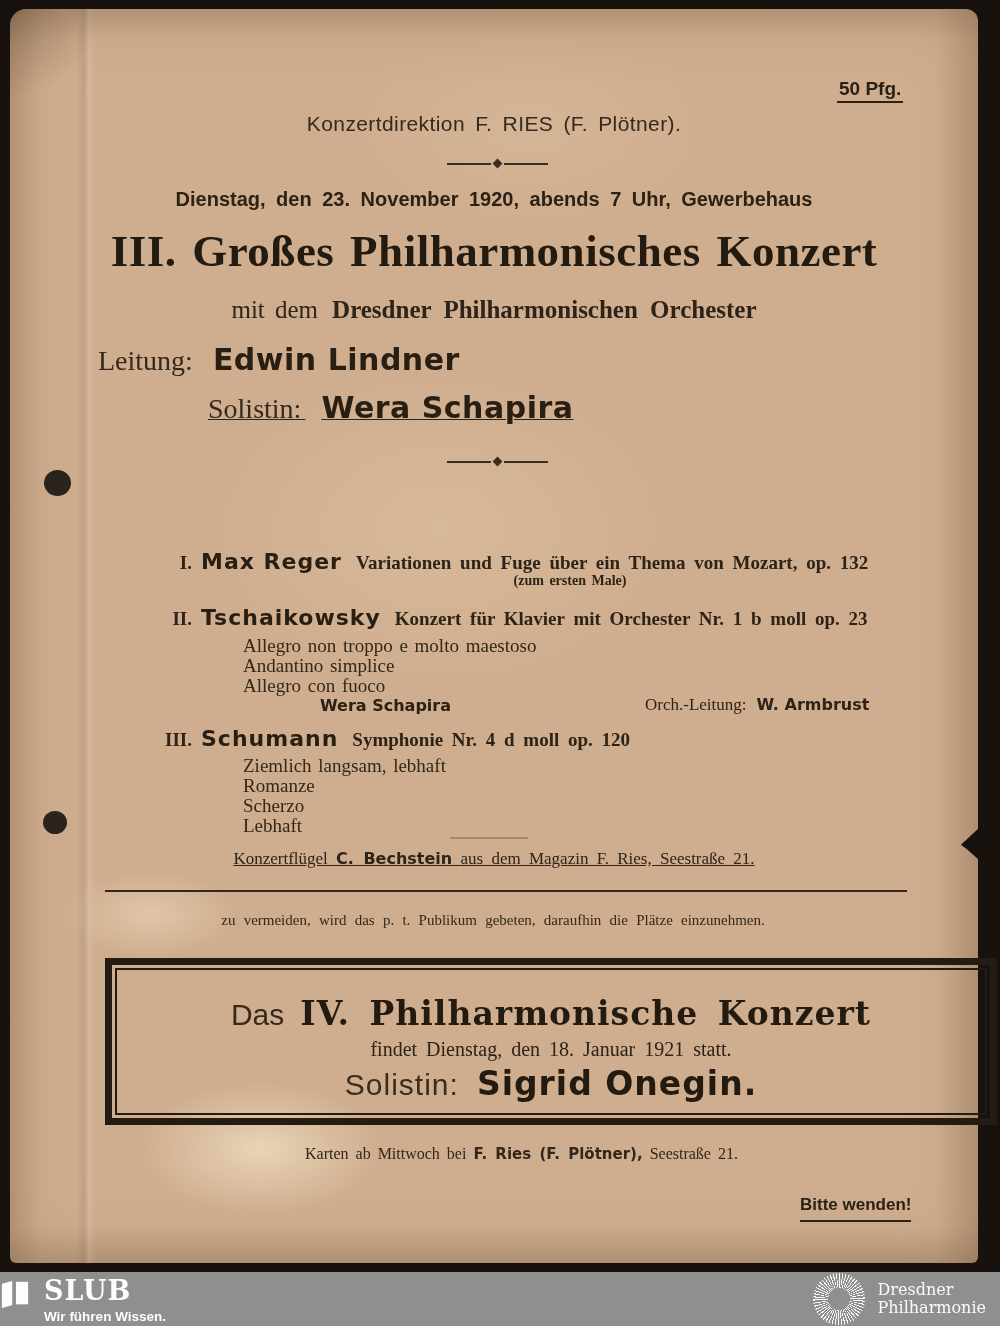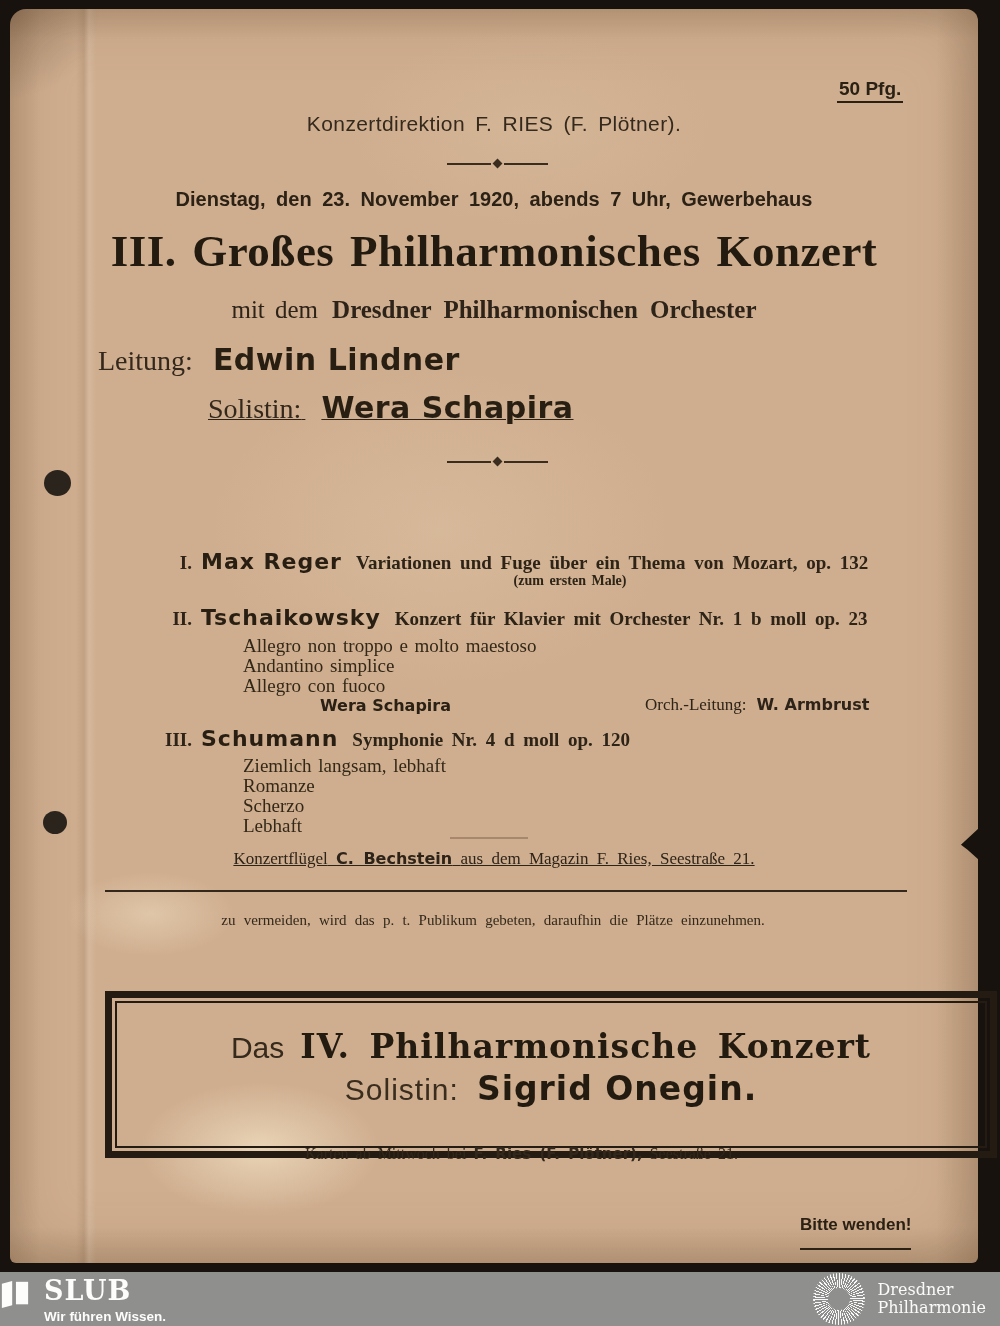--- a/index.html
+++ b/index.html
@@ -51,33 +51,33 @@
   .movement{font:19px "Liberation Serif",serif;word-spacing:2px;color:#332818;}
   .subnote{font:bold 14px "Liberation Serif",serif;word-spacing:2px;color:#2d2316;}
   .perf-name{font:bold 16px "DejaVu Sans",sans-serif;color:#2a2014;}
   .orch-label{font:17px "Liberation Serif",serif;}
   .orch-name{font:bold 16px "DejaVu Sans",sans-serif;}
   .bech{font:17px "Liberation Serif",serif;word-spacing:4px;text-decoration:underline;}
   .bech-bold{font:bold 16px "DejaVu Sans",sans-serif;}
   .notice{position:absolute;left:178px;top:899px;width:610px;text-align:center;
           font:15px "Liberation Serif",serif;word-spacing:4.5px;line-height:1.6;color:#33281a;}
   
-  .annbox{position:absolute;left:95px;top:982px;width:892px;height:167px;
+  .annbox{position:absolute;left:95px;top:949px;width:892px;height:167px;
           border:7px solid #241c12;box-sizing:border-box;}
   .annbox-inner{position:absolute;inset:3px;border:2px solid #241c12;text-align:center;}
   .ann-l1{margin-top:24px;}
   .ann-l1-prefix{font:30px "Liberation Sans",sans-serif;color:#362a1c;}
   .ann-l1-main{font:bold 33px "DejaVu Serif",serif;letter-spacing:1px;word-spacing:7px;color:#241b10;}
   .ann-l2{margin-top:5px;font:20px "Liberation Serif",serif;word-spacing:4px;color:#2e2316;}
   .ann-l3{margin-top:3px;}
   .ann-l3-label{font:30px "Liberation Sans",sans-serif;letter-spacing:1px;color:#3a2d1e;}
   .ann-l3-name{font:bold 33px "DejaVu Sans",sans-serif;letter-spacing:1px;color:#241b10;}
   .karten{font:16px "Liberation Serif",serif;word-spacing:3px;color:#32271a;}
   .karten-bold{font:bold 15px "DejaVu Sans",sans-serif;}
-  .bitte{font:bold 17px "Liberation Sans",sans-serif;color:#2a2013;border-bottom:2px solid #2a2013;padding-bottom:13px;margin-top:20px;}
+  .bitte{font:bold 17px "Liberation Sans",sans-serif;color:#2a2013;border-bottom:2px solid #2a2013;padding-bottom:5px;}
   
   .footer{position:absolute;left:0;bottom:0;width:100%;height:54px;background:#8f8f8d;
           display:flex;justify-content:space-between;align-items:center;box-sizing:border-box;
           padding:0 14px 0 0;}
   .slub{display:flex;gap:14px;align-items:flex-start;height:46px;margin-top:2px;}
   .book-icon{display:block;width:30px;height:30px;margin-top:2px;}
   .slub-name{font:bold 27px "DejaVu Serif",serif;color:#fdfdfc;line-height:1;letter-spacing:1px;}
   .slub-tag{font:bold 13.5px "Liberation Sans",sans-serif;color:#fdfdfc;margin-top:5px;}
   .phil{display:flex;align-items:center;gap:13px;}
   .sunburst{position:relative;width:52px;height:52px;border-radius:50%;
@@ -165,20 +165,21 @@
     <div class="notice">
       <div>zu vermeiden, wird das p. t. Publikum gebeten, daraufhin die Plätze einzunehmen.</div>
     </div>
 
     <div class="annbox">
       <div class="annbox-inner">
         <div class="ann-l1">
           <span class="ann-l1-prefix">Das</span>
           <span class="ann-l1-main" style="margin-left:12px;">IV. Philharmonische Konzert</span>
         </div>
+        <div class="ann-l2">findet Dienstag, den 18. Januar 1921 statt.</div>
         <div class="ann-l3">
           <span class="ann-l3-label">Solistin:</span>
           <span class="ann-l3-name" style="margin-left:14px;">Sigrid Onegin.</span>
         </div>
       </div>
     </div>
 
     <div class="abs karten" style="left:295px;top:1136px;">
       <span>Karten ab Mittwoch bei</span>
       <span class="karten-bold">F. Ries (F. Plötner),</span>

